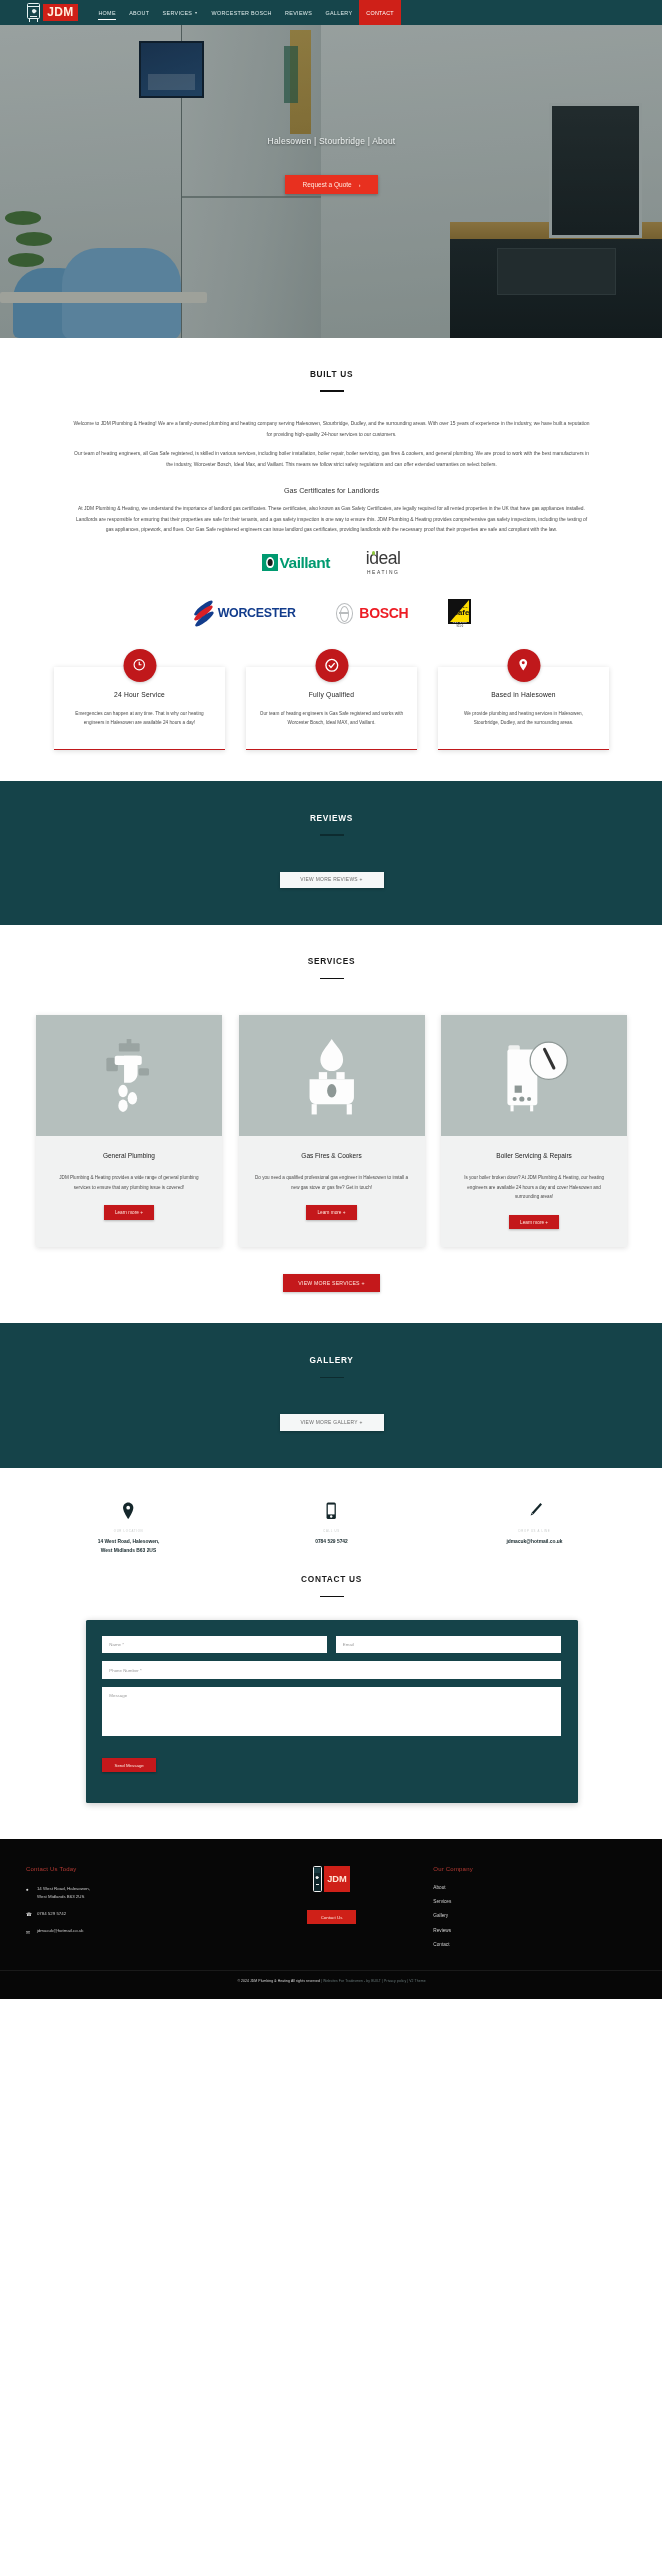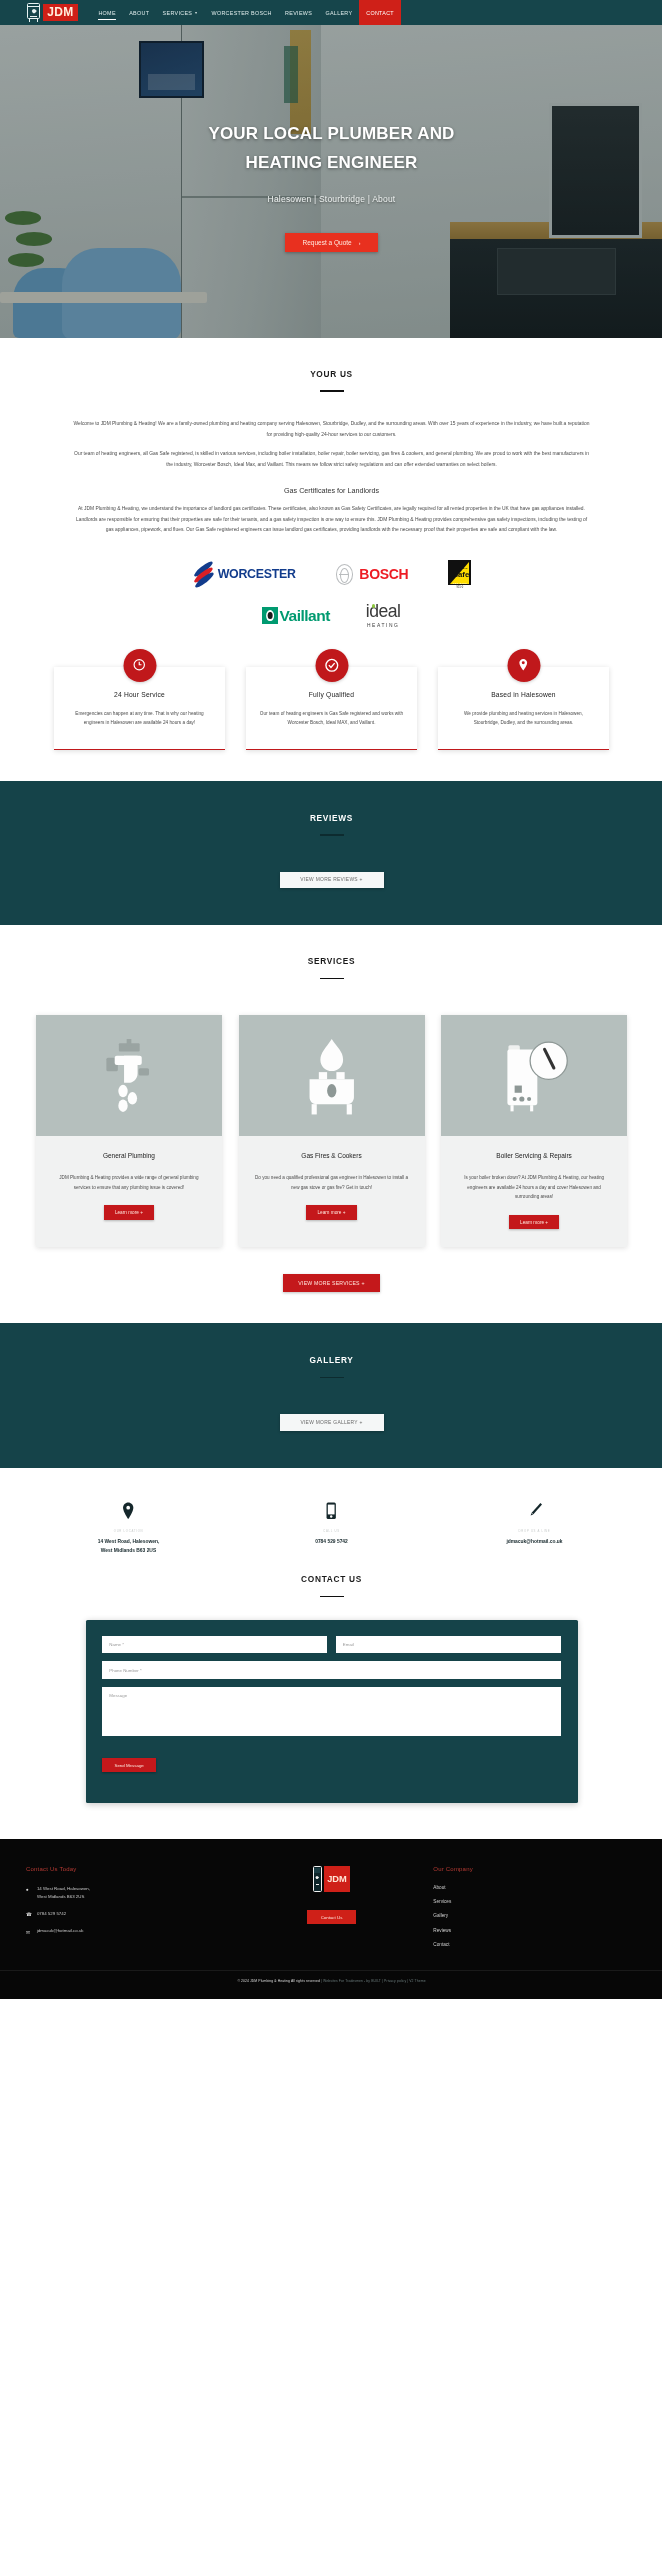--- a/index.html
+++ b/index.html
@@ -321,41 +321,49 @@
     <div class="k-counter"></div>
     <div class="k-counterb"></div>
     <div class="k-hob"></div>
     <div class="k-oven"></div>
     <div class="k-chair2"></div>
     <div class="k-chair"></div>
     <div class="k-table"></div>
   </div>
   <div class="hero-overlay"></div>
   <div class="hero-inner">
-    <h1 class="hero-title">
-      <span>YOUR LOCAL PLUMBER AND</span><br>
-      <span>HEATING ENGINEER</span>
-    </h1>
     <div class="hero-sub">Halesowen | Stourbridge | About</div>
     <button class="hero-btn">
       <span>Request a Quote</span>
       <span class="chev">›</span>
     </button>
   </div>
 </section>
 
 <section class="section">
   <div class="wrap">
-    <h2 class="sec-title">YOUR US</h2>
+    <h2 class="sec-title">BUILT US</h2>
     <div class="sec-rule"></div>
     <div class="about-body">
       <p>Welcome to JDM Plumbing &amp; Heating! We are a family-owned plumbing and heating company serving Halesowen, Stourbridge, Dudley, and the surrounding areas. With over 15 years of experience in the industry, we have built a reputation for providing high-quality 24-hour services to our customers.</p>
       <p>Our team of heating engineers, all Gas Safe registered, is skilled in various services, including boiler installation, boiler repair, boiler servicing, gas fires &amp; cookers, and general plumbing. We are proud to work with the best manufacturers in the industry, Worcester Bosch, Ideal Max, and Vaillant. This means we follow strict safety regulations and can offer extended warranties on select boilers.</p>
       <h3 class="sub-title">Gas Certificates for Landlords</h3>
       <p>At JDM Plumbing &amp; Heating, we understand the importance of landlord gas certificates. These certificates, also known as Gas Safety Certificates, are legally required for all rented properties in the UK that have gas appliances installed. Landlords are responsible for ensuring that their properties are safe for their tenants, and a gas safety inspection is one way to ensure this. JDM Plumbing &amp; Heating provides comprehensive gas safety inspections, including the testing of gas appliances, pipework, and flues. Our Gas Safe registered engineers can issue landlord gas certificates, providing landlords with the necessary proof that their properties are safe and compliant with the law.</p>
+    </div>
+
+    <div class="brands row2">
+      <div class="logo-vaillant">
+        <span class="v-rabbit"></span>
+        <span>Vaillant</span>
+      </div>
+      <div class="logo-ideal">
+        <span class="dot"></span>
+        <div class="word">ideal</div>
+        <div class="sub">HEATING</div>
+      </div>
     </div>
 
     <div class="brands">
       <div class="logo-worcester">
         <span class="wsw">
             <b></b>
             <b></b>
             <b></b>
           </span>
         <span>WORCESTER</span>
@@ -365,32 +373,20 @@
         <span>BOSCH</span>
       </div>
       <div>
         <div class="logo-gassafe">
           <span class="tri"></span>
           <span class="qas">QAS</span>
           <span class="safe">safe</span>
           <span class="reg">REGISTER</span>
         </div>
         <div class="gs-num">915·0</div>
-      </div>
-    </div>
-
-    <div class="brands row2">
-      <div class="logo-vaillant">
-        <span class="v-rabbit"></span>
-        <span>Vaillant</span>
-      </div>
-      <div class="logo-ideal">
-        <span class="dot"></span>
-        <div class="word">ideal</div>
-        <div class="sub">HEATING</div>
       </div>
     </div>
 
     <div class="features">
       <div class="feat">
         <div class="feat-icon">
           <svg width="15.5" height="15.5" viewBox="0 0 24 24" fill="none" stroke="#fff" stroke-width="1.8">
               <circle cx="12" cy="12" r="8"></circle>
               <path d="M12 7.5V12h3.5"></path>
             </svg>

